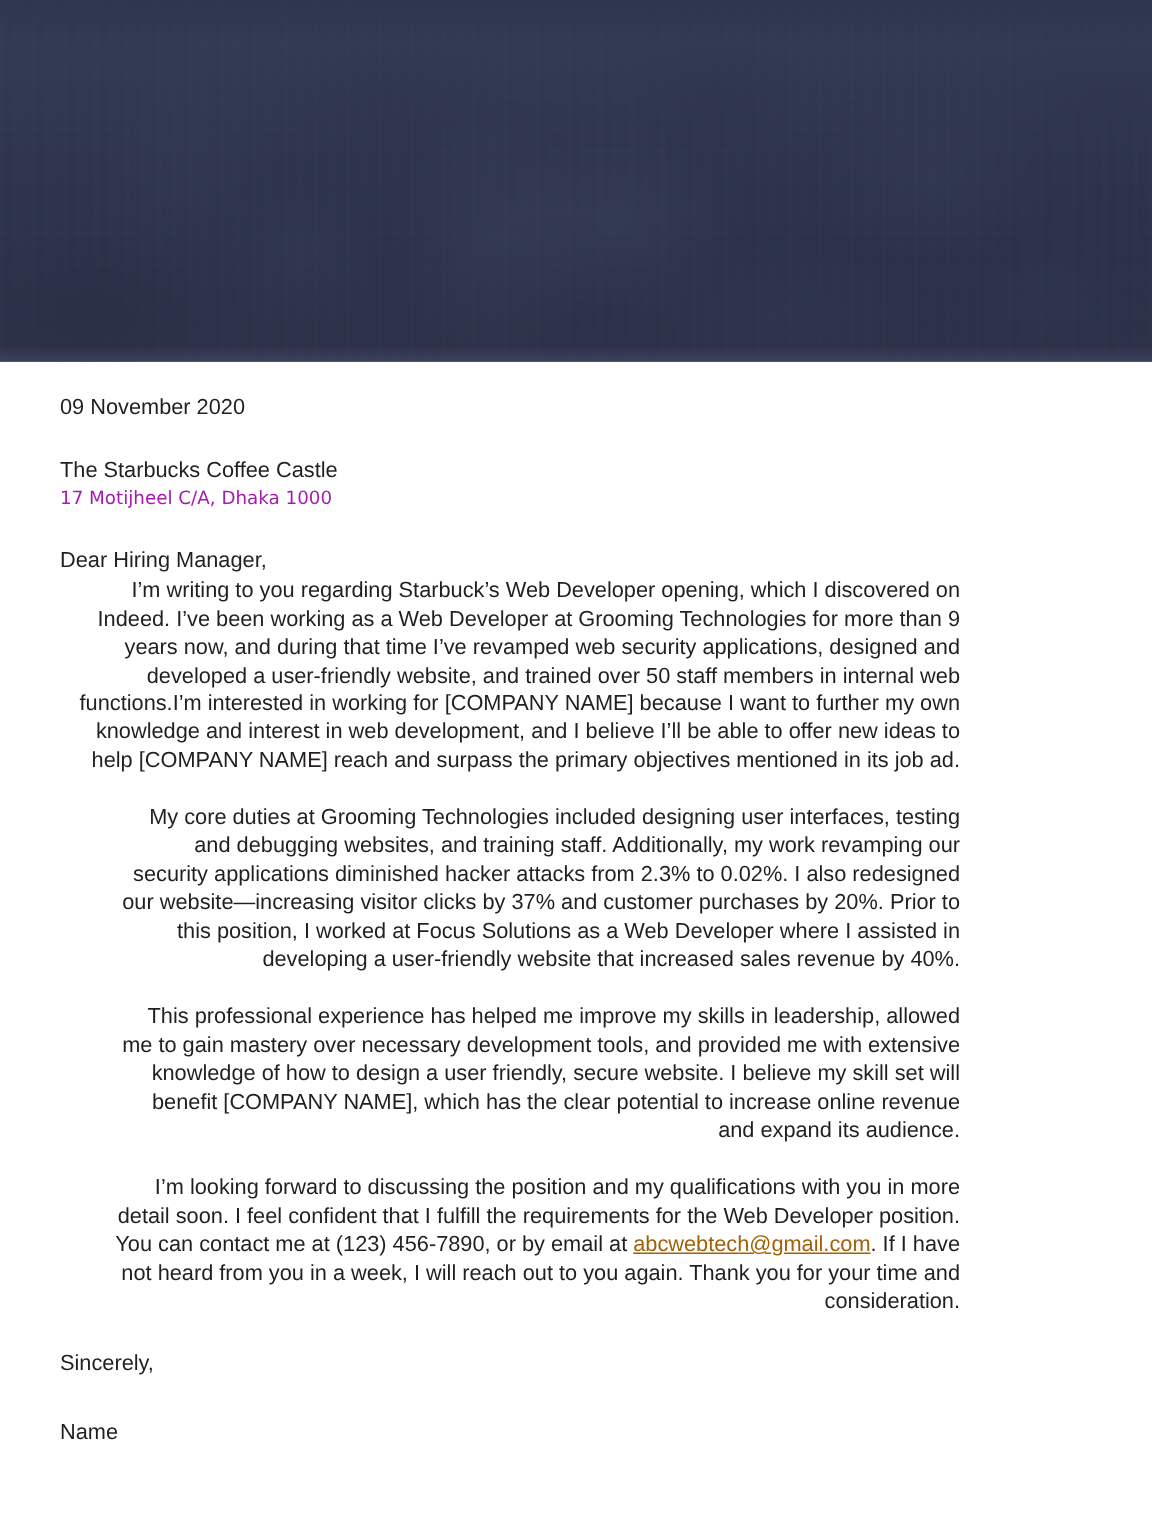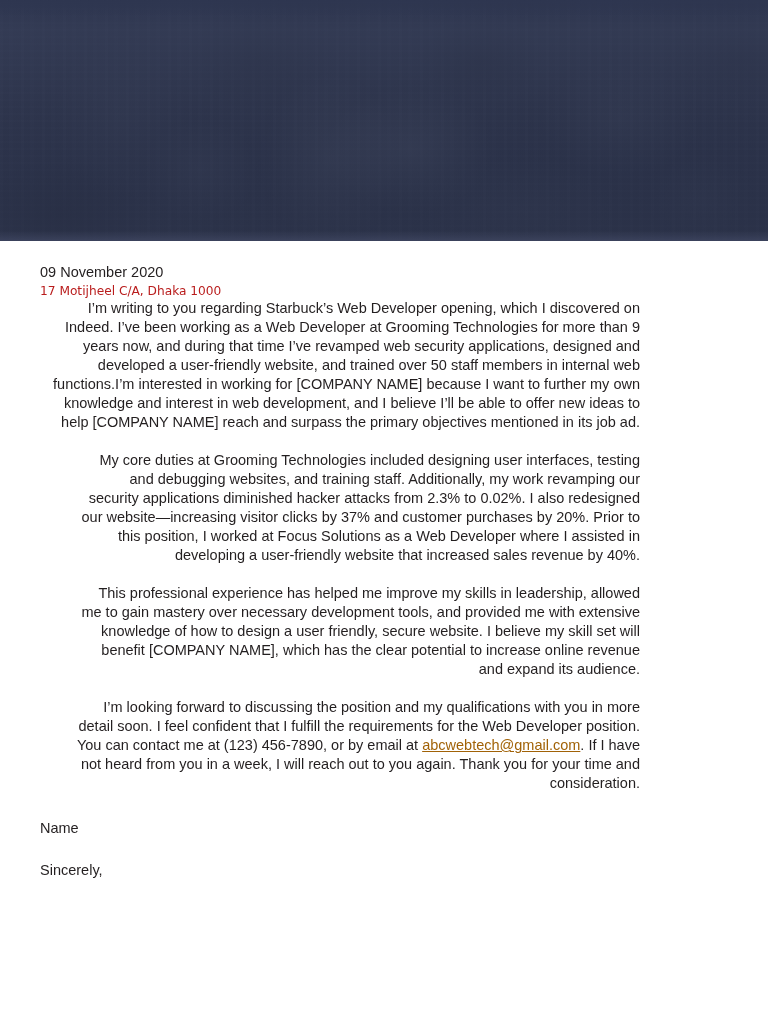--- a/index.html
+++ b/index.html
@@ -92,21 +92,21 @@
   }
   .recipient-name {
     font-size: 14.5px;
     line-height: 1.35;
     padding-top: 22px;
   }
   .recipient-address {
     font-family: "DejaVu Sans", sans-serif;
     font-size: 12.2px;
     line-height: 1.3;
-    color: #b91c1c;
+    color: #a21caf;
     padding-top: 1px;
   }
   .subject {
     font-size: 14.5px;
     line-height: 1.35;
     padding-top: 24px;
   }
   .salutation {
     font-size: 14.5px;
     line-height: 1.35;
@@ -141,29 +141,31 @@
   <div class="photo"></div>
   <div class="tint"></div>
   <div class="edge-top"></div>
   <div class="edge-bottom"></div>
 </div>
 
 <div class="letter">
 
   <p class="block date">09 November 2020</p>
 
+  <p class="block recipient-name">The Starbucks Coffee Castle</p>
   <p class="block recipient-address">17 Motijheel C/A, Dhaka 1000</p>
 
 
+  <p class="block salutation">Dear Hiring Manager,</p>
 
   <p class="block para">I’m writing to you regarding Starbuck’s Web Developer opening, which I discovered on Indeed. I’ve been working as a Web Developer at Grooming Technologies for more than 9 years now, and during that time I’ve revamped web security applications, designed and developed a user-friendly website, and trained over 50 staff members in internal web functions.I’m interested in working for [COMPANY NAME] because I want to further my own knowledge and interest in web development, and I believe I’ll be able to offer new ideas to help [COMPANY NAME] reach and surpass the primary objectives mentioned in its job ad.</p>
 
   <p class="block para spaced">My core duties at Grooming Technologies included designing user interfaces, testing and debugging websites, and training staff. Additionally, my work revamping our security applications diminished hacker attacks from 2.3% to 0.02%. I also redesigned our website—increasing visitor clicks by 37% and customer purchases by 20%. Prior to this position, I worked at Focus Solutions as a Web Developer where I assisted in developing a user-friendly website that increased sales revenue by 40%.</p>
 
   <p class="block para spaced">This professional experience has helped me improve my skills in leadership, allowed me to gain mastery over necessary development tools, and provided me with extensive knowledge of how to design a user friendly, secure website. I believe my skill set will benefit [COMPANY NAME], which has the clear potential to increase online revenue and expand its audience.</p>
 
   <p class="block para spaced"><span>I’m looking forward to discussing the position and my qualifications with you in more detail soon. I feel confident that I fulfill the requirements for the Web Developer position. You can contact me at (123) 456-7890, or by email at </span><a class="email-link" href="#">abcwebtech@gmail.com</a><span>. If I have not heard from you in a week, I will reach out to you again. Thank you for your time and consideration.</span></p>
 
+  <p class="block closing">Sincerely,</p>
+
   <p class="block signature-name">Name</p>
-
-  <p class="block closing">Sincerely,</p>
 
 </div>
 
 </body></html>

